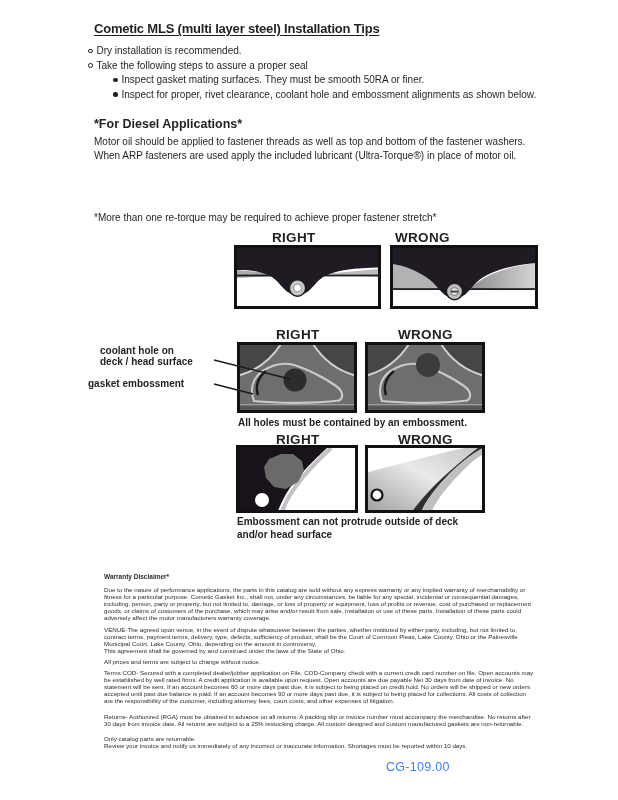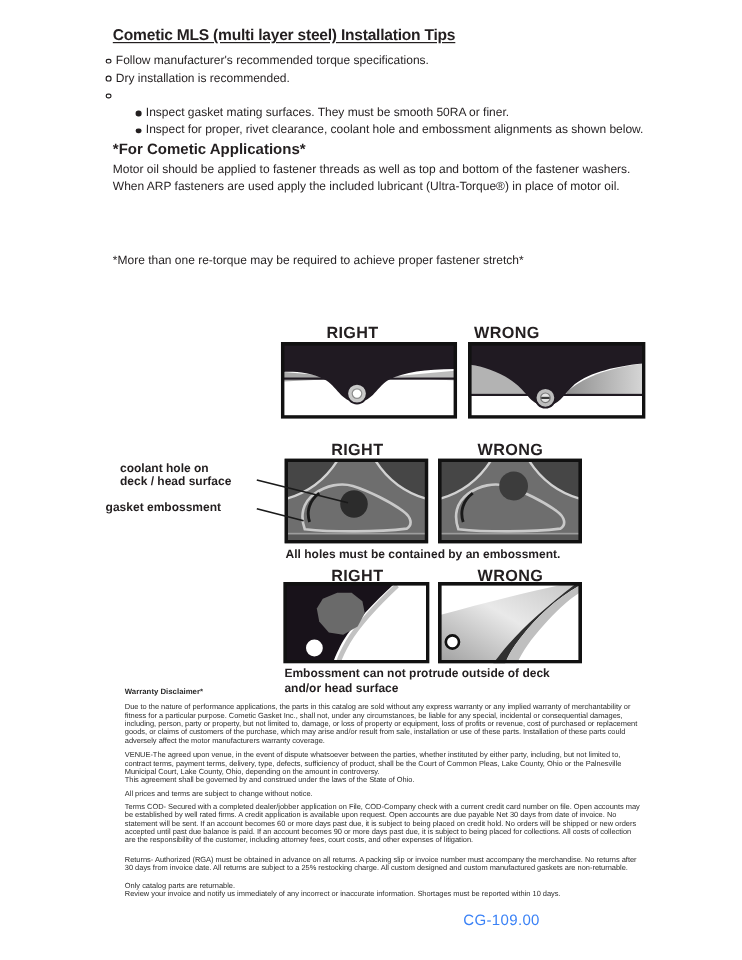--- a/index.html
+++ b/index.html
@@ -14,21 +14,21 @@
   .b-row { display:flex; align-items:flex-start; height:14.5px; }
   .b-row.sub { padding-left:25px; }
   .marker { flex:0 0 auto; width:4.5px; height:4.5px; border-radius:50%; margin:3.5px 4px 0 0; }
   .marker.ring { border:1px solid #231f20; }
   .marker.dot { background:#231f20; }
 
   .diesel-h { position:absolute; left:94px; top:117px; font-size:12.5px; font-weight:bold; }
   .para { position:absolute; left:94px; width:452px; font-size:10px; line-height:13.5px; }
   .p1 { top:135px; } .p2 { top:169px; } .p3 { top:211px; }
 
-  .diagrams { position:absolute; left:0; top:228px; width:618px; height:318px;margin-top:40px; }
+  .diagrams { position:absolute; left:0; top:228px; width:618px; height:318px; }
   .dg-label { position:absolute; font-size:13.5px; font-weight:bold; letter-spacing:0.3px; }
   .dg-box { position:absolute; }
   .dg-box svg { display:block; }
   .dg-cap { position:absolute; font-size:10px; font-weight:bold; line-height:12.5px; }
   .callout { position:absolute; font-size:10px; font-weight:bold; text-align:left; line-height:11px; }
   .leader-svg { position:absolute; left:0; top:0; width:618px; height:318px; pointer-events:none; }
 
   .legal { position:absolute; left:104px; top:573px; width:430px; font-size:6.2px; line-height:7.1px; color:#2b2b2b; }
   .legal .lg-h { font-weight:bold; font-size:6.5px; margin-bottom:6px; }
   .legal p { margin-bottom:4px; }
@@ -40,40 +40,37 @@
 </head>
 <body>
 
 <div class="page">
 
   <div class="title">Cometic MLS (multi layer steel) Installation Tips</div>
 
   <div class="bullets">
     <div class="b-row">
       <span class="marker ring"></span>
-      <span>Follow manufacturer's recommended torque specifications.</span>
+      <span>Dry installation is recommended.</span>
     </div>
     <div class="b-row">
       <span class="marker ring"></span>
-      <span>Dry installation is recommended.</span>
-    </div>
-    <div class="b-row">
-      <span class="marker ring"></span>
+      <span>Take the following steps to assure a proper seal</span>
     </div>
     <div class="b-row sub">
       <span class="marker dot"></span>
       <span>Inspect gasket mating surfaces.  They must be smooth 50RA or finer.</span>
     </div>
     <div class="b-row sub">
       <span class="marker dot"></span>
       <span>Inspect for proper, rivet clearance, coolant hole and embossment alignments as shown below.</span>
     </div>
   </div>
 
-  <div class="diesel-h">*For Cometic Applications*</div>
+  <div class="diesel-h">*For Diesel Applications*</div>
   <div class="para p1">Motor oil should be applied to fastener threads as well as top and bottom of the fastener washers. When ARP fasteners are used apply the included lubricant (Ultra-Torque®) in place of motor oil.</div>
   <div class="para p3">*More than one re-torque may be required to achieve proper fastener stretch*</div>
 
   <div class="diagrams">
 
     <div class="dg-label" style="left:272px; top:2px;">RIGHT</div>
     <div class="dg-label" style="left:395px; top:2px;">WRONG</div>
 
     <div class="dg-box" style="left:234px; top:17px;">
       <svg width="147" height="64" viewBox="0 0 147 64">

